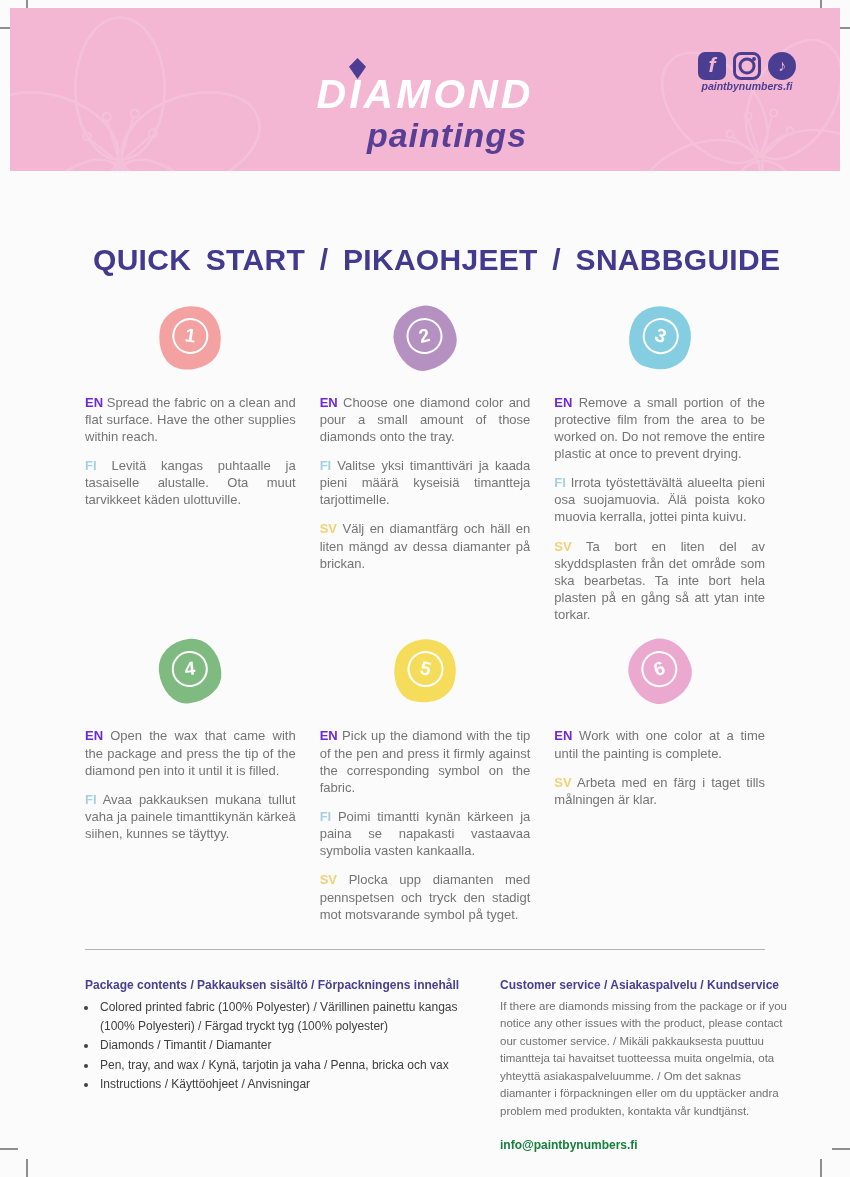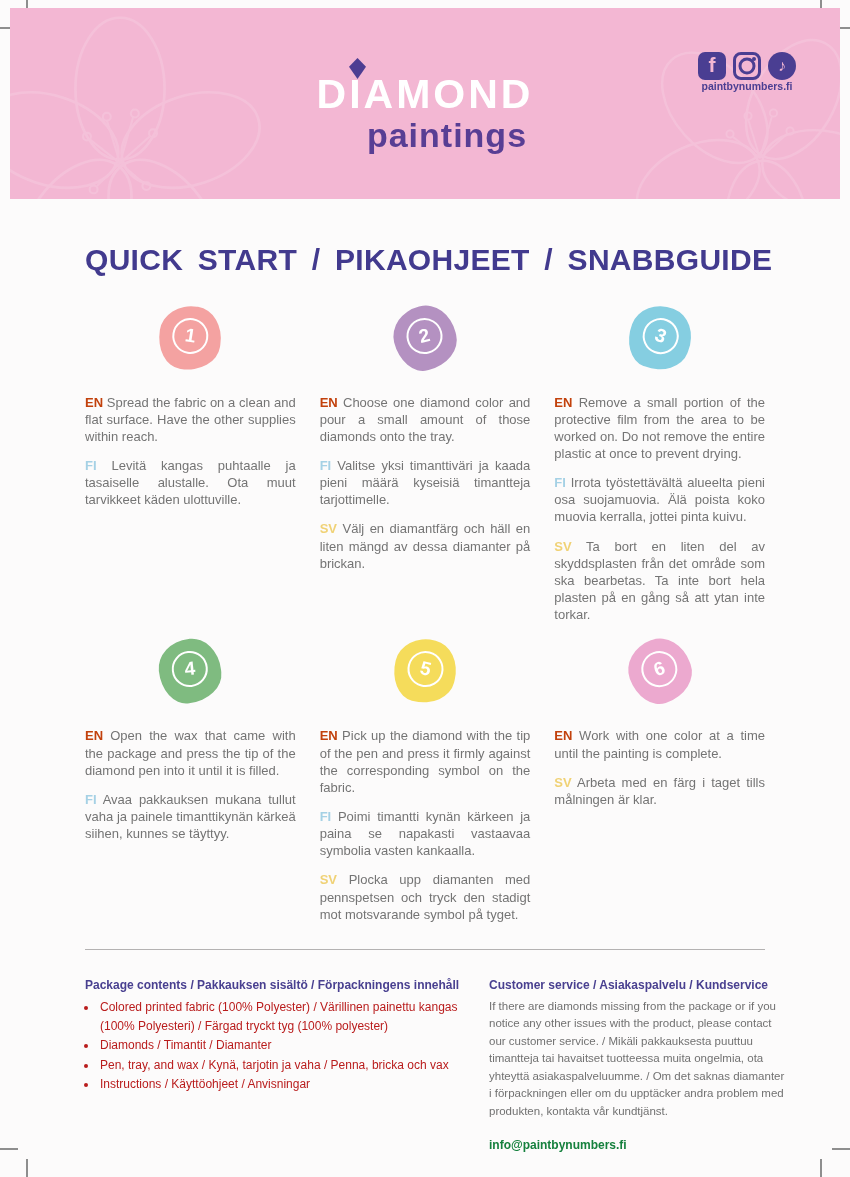--- a/index.html
+++ b/index.html
@@ -5,62 +5,62 @@
   html,body{margin:0;padding:0;background:#ffffff;}
   .page{position:relative;width:850px;height:1177px;background:#fcfbfb;overflow:hidden;
         font-family:"Liberation Sans", sans-serif;}
 
   
   .crop{position:absolute;background:#8e8e8e;}
   .crop.v{width:2px;height:18px;}
   .crop.h{width:18px;height:2px;}
 
   
-  .banner{position:absolute;left:10px;right:10px;top:8px;height:191px;background:#f3b7d3;overflow:hidden;}
+  .banner{position:absolute;left:10px;right:10px;top:8px;height:163px;background:#f3b7d3;overflow:hidden;font-style:italic;}
   .flower{position:absolute;opacity:.55;}
   .flower svg{display:block;}
   .logo{position:absolute;left:0;right:0;top:40px;text-align:center;}
   .logo .diamond-shape{position:absolute;left:calc(50% - 76px);top:10px;width:17px;height:21px;
         background:#4d3d92;clip-path:polygon(50% 0%,100% 42%,50% 100%,0% 42%);}
   .logo .word{margin-top:26px;font-size:41px;font-weight:800;letter-spacing:3px;color:#ffffff;line-height:1;}
   .logo .sub{margin-top:2px;font-size:34px;font-weight:600;letter-spacing:1px;color:#583e94;line-height:1.1;padding-left:44px;}
   .social{position:absolute;right:44px;top:44px;text-align:center;}
   .social .icons{display:flex;gap:7px;justify-content:center;}
   .sicon{width:28px;height:28px;box-sizing:border-box;}
   .fb{background:#4a3e92;border-radius:7px;color:#f3b7d3;font-weight:800;font-size:21px;line-height:26px;text-align:center;}
   .ig{border:3px solid #4a3e92;border-radius:8px;position:relative;}
   .ig .lens{position:absolute;left:50%;top:50%;width:11px;height:11px;border:3px solid #4a3e92;border-radius:50%;transform:translate(-50%,-50%);}
   .ig .dot{position:absolute;right:2px;top:2px;width:4px;height:4px;background:#4a3e92;border-radius:50%;}
   .tt{background:#4a3e92;border-radius:50%;color:#f3b7d3;font-weight:800;font-size:16px;line-height:27px;text-align:center;}
   .social .site{font-size:10.5px;font-weight:700;color:#4a3e92;}
 
   
   main{position:absolute;left:85px;top:199px;width:705px;}
-  h1.title{margin:45px 0 30px 0;font-size:30px;font-weight:800;color:#423a8e;letter-spacing:.3px;word-spacing:6px;line-height:1.05;}
+  h1.title{margin:45px 0 30px 8px;font-size:30px;font-weight:800;color:#423a8e;letter-spacing:.3px;word-spacing:6px;line-height:1.05;}
 
   .steps-grid{width:680px;display:grid;grid-template-columns:repeat(3,1fr);column-gap:24px;row-gap:16px;}
   .cell{min-width:0;}
   .blob{width:62px;height:64px;margin:0 auto 24px auto;position:relative;
         border-radius:54% 46% 58% 42% / 46% 54% 44% 56%;}
   .r1{transform:rotate(9deg);} .r2{transform:rotate(-14deg);} .r3{transform:rotate(21deg);}
   .r4{transform:rotate(-6deg);} .r5{transform:rotate(14deg);} .r6{transform:rotate(-20deg);}
   .ring{position:absolute;left:50%;top:47%;width:32px;height:32px;border:2px solid #fff;border-radius:50%;
         transform:translate(-50%,-50%);display:flex;align-items:center;justify-content:center;
         color:#fff;font-weight:700;font-size:19px;}
   .step-p{margin:0 0 12px 0;font-size:13px;line-height:1.32;color:#747474;text-align:justify;}
   .step-p:last-child{margin-bottom:0;}
   .lab{font-weight:700;}
-  .lab.en{color:#c2410c;} .lab.fi{color:#a5d1e5;} .lab.sv{color:#f0d276;}
+  .lab.en{color:#6d28d9;} .lab.fi{color:#a5d1e5;} .lab.sv{color:#f0d276;}
 
   .divider{width:680px;border:none;border-top:1px solid #b4b2b2;margin:26px 0 0 0;}
 
-  .footer-cols{display:grid;grid-template-columns:392px 1fr;column-gap:12px;margin-top:28px;}
+  .footer-cols{display:grid;grid-template-columns:392px 1fr;column-gap:23px;margin-top:28px;}
   .f-head{margin:0 0 6px 0;font-size:12px;font-weight:700;color:#494090;}
   ul.pkg{margin:0;padding:0 0 0 13px;list-style:disc outside;}
-  ul.pkg li{font-size:12px;line-height:1.6;color:#b91c1c;padding-left:2px;}
+  ul.pkg li{font-size:12px;line-height:1.6;color:#404040;padding-left:2px;}
   .country{margin-top:15px;font-size:12px;line-height:1.5;}
   .country .cl{font-weight:700;color:#494090;}
   .country .cv{color:#717171;}
   .cs-body{margin:0;font-size:11.5px;line-height:1.52;color:#717171;}
   .cs-email{margin-top:18px;font-size:12px;font-weight:700;color:#15803d;}
 </style>
 </head>
 <body>
 
 <div class="page">

